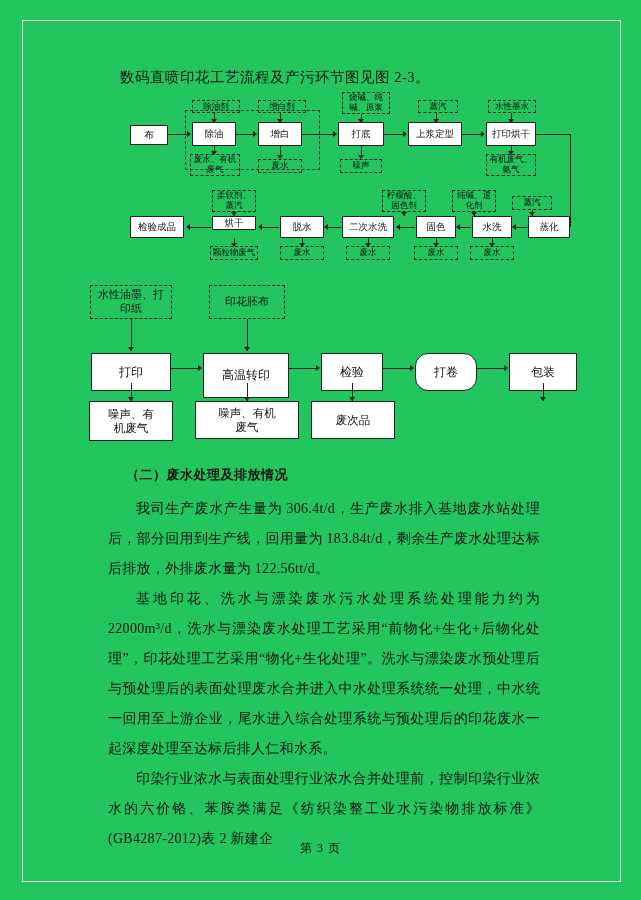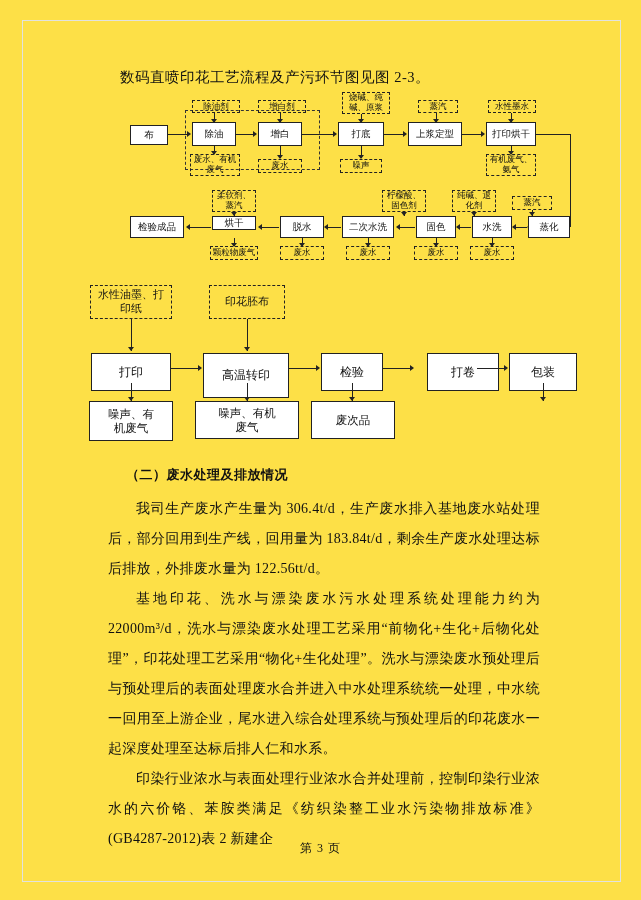--- a/index.html
+++ b/index.html
@@ -4,21 +4,21 @@
 <style>
   html, body {
     margin: 0;
     padding: 0;
     background: #e8e8e6;
   }
   .page {
     position: relative;
     width: 641px;
     height: 900px;
-    background: #fde047;
+    background: #22c55e;
     overflow: hidden;
     font-family: "Liberation Serif", serif;
     color: #111;
   }
   
   .scan-edge {
     position: absolute;
     left: 22px; top: 20px; right: 20px; bottom: 18px;
     border: 1px solid #e2e2dd;
     pointer-events: none;
@@ -297,21 +297,21 @@
     <div class="bigdash" style="left:124px; top:0px; width:76px; height:34px;">印花胚布</div>
 
     <div class="ln lnv" style="left:46px; top:34px; height:32px;"></div>
     <div class="arrow-d" style="left:43px; top:62px;"></div>
     <div class="ln lnv" style="left:162px; top:34px; height:32px;"></div>
     <div class="arrow-d" style="left:159px; top:62px;"></div>
 
     <div class="bigbox" style="left:6px; top:68px; width:80px; height:30px;">打印</div>
     <div class="bigbox" style="left:118px; top:68px; width:86px; height:45px;">高温转印</div>
     <div class="bigbox" style="left:236px; top:68px; width:62px; height:30px;">检验</div>
-    <div class="bigbox" style="left:342px; top:68px; width:72px; height:30px;">打卷</div>
+    <div class="bigbox" style="left:330px; top:68px; width:62px; height:30px;border-radius:13px;">打卷</div>
     <div class="bigbox" style="left:424px; top:68px; width:68px; height:18px;">包装</div>
 
     <div class="ln lnh" style="left:86px; top:83px; width:28px;"></div>
     <div class="arrow-r" style="left:113px; top:80px;"></div>
     <div class="ln lnh" style="left:204px; top:83px; width:28px;"></div>
     <div class="arrow-r" style="left:231px; top:80px;"></div>
     <div class="ln lnh" style="left:298px; top:83px; width:28px;"></div>
     <div class="arrow-r" style="left:325px; top:80px;"></div>
     <div class="ln lnh" style="left:392px; top:83px; width:28px;"></div>
     <div class="arrow-r" style="left:419px; top:80px;"></div>

